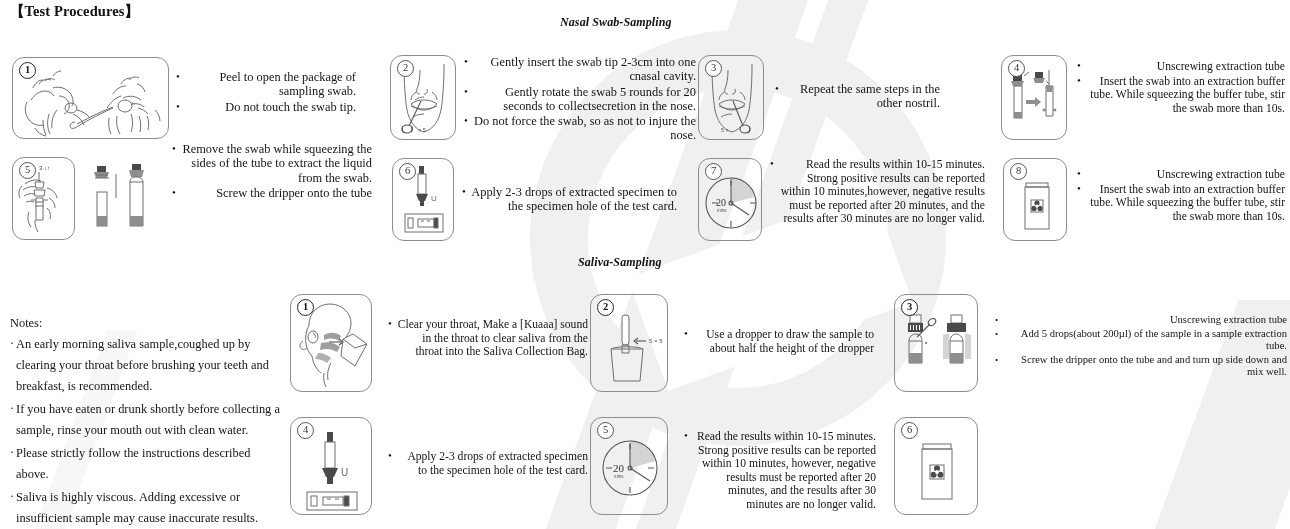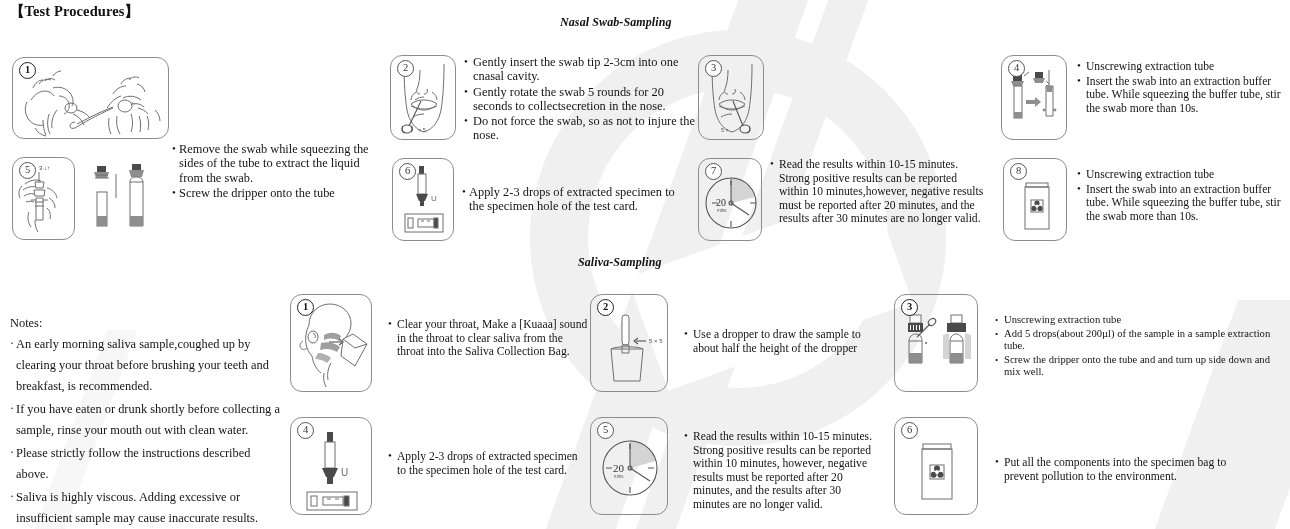--- a/index.html
+++ b/index.html
@@ -34,21 +34,21 @@
   
   .abs{position:absolute;z-index:2;}
   .hdr{
     font-style:italic;font-weight:bold;
     font-size:12px;letter-spacing:.1px;
     color:#111;
   }
   .txt{font-size:12.4px;line-height:14.3px;color:#141414;}
   .txt.sm{font-size:11.6px;line-height:13.6px;}
   .txt.xs{font-size:10.6px;line-height:12.6px;}
-  ul.bl{margin:0;padding:0;list-style:none;}
+  ul.bl{margin:0;padding:0;list-style:none;text-align:right;}
   ul.bl li{position:relative;padding-left:9px;margin:0 0 1px 0;}
   ul.bl li:before{content:"\2022";position:absolute;left:0;top:-1px;font-size:11px;}
   ul.bl.tight li{padding-left:7px;}
   ul.bl.dotsm li:before{font-size:9px;top:0;}
   .notes-list{margin:0;padding:0;list-style:none;}
   .notes-list li{position:relative;padding-left:6px;margin-bottom:2px;}
   .notes-list li:before{content:"\00B7";position:absolute;left:0;top:-1px;}
 
   
   .ibox{
@@ -138,20 +138,26 @@
         <path d="M96 60c-1 6 0 12 2 16"></path>
       </g>
       <g class="ln">
         <path d="M62 70c8-5 20-12 38-20"></path>
         <path d="M64 66c8-4 20-11 36-17"></path>
         <path d="M62 70c-3 1-5 0-5-2s2-4 5-4"></path>
       </g>
       <text x="118" y="47" font-size="4" fill="#777" font-family="'Liberation Sans',sans-serif">3s</text>
     </svg>
   </div>
+  <div class="abs txt" style="left:176px;top:70px;width:180px;">
+    <ul class="bl tight">
+      <li>Peel to open the package of sampling swab.</li>
+      <li>Do not touch the swab tip.</li>
+    </ul>
+  </div>
 
   <div class="ibox" style="left:390px;top:55px;width:66px;height:85px;">
     <div class="num">2</div>
     <svg width="66" height="85" viewBox="0 0 66 85">
       <g class="ln">
         <path d="M13 8c0 18 1 34 3 46 2 10 7 19 17 22 10-3 15-12 17-22 2-12 3-28 3-46"></path>
         <path d="M29 14c0 8-1 14-3 19-1 3 0 5 3 5"></path>
         <path d="M33 38c3 0 4-2 3-5"></path>
         <path d="M25 36c-3 2-5 5-5 8"></path>
         <path d="M41 36c3 2 5 5 5 8"></path>
@@ -192,20 +198,25 @@
         <path d="M20 50c4 2 8 3 13 3s9-1 13-3"></path>
         <path d="M33 58c-4 0-8 1-11 3"></path>
       </g>
       <g class="ln2">
         <path d="M34 45 44 70"></path>
         <ellipse cx="46" cy="73" rx="5" ry="4"></ellipse>
         <path d="M50 70c2 3 1 6-2 7"></path>
       </g>
       <text x="22" y="76" font-size="5.5" fill="#555" font-family="'Liberation Sans',sans-serif">5 ×</text>
     </svg>
+  </div>
+  <div class="abs txt" style="left:775px;top:82px;width:165px;">
+    <ul class="bl">
+      <li>Repeat the same steps in the other nostril.</li>
+    </ul>
   </div>
 
   <div class="ibox" style="left:1001px;top:55px;width:66px;height:85px;">
     <div class="num">4</div>
     <svg width="66" height="85" viewBox="0 0 66 85">
 
       <g>
         <rect class="fdark" x="11" y="18" width="9" height="7"></rect>
         <path class="fmid" d="M9 25h13l-2 5H11z"></path>
         <rect class="fwhite ln" x="12" y="30" width="8" height="32"></rect>
@@ -511,19 +522,14 @@
         <rect class="fwhite" x="35" y="47" width="14" height="14"></rect>
       </g>
       <g transform="translate(42,54)">
         <circle class="fdark" cx="0" cy="-3.4" r="3"></circle>
         <circle class="fdark" cx="-3.4" cy="2.8" r="3"></circle>
         <circle class="fdark" cx="3.4" cy="2.8" r="3"></circle>
         <circle class="fwhite" cx="0" cy="0" r="1.9"></circle>
       </g>
     </svg>
   </div>
-  <div class="abs txt sm" style="left:995px;top:456px;width:240px;">
-    <ul class="bl">
-      <li>Put all the components into the specimen bag to prevent pollution to the environment.</li>
-    </ul>
-  </div>
 
 </div>
 
 </body></html>

